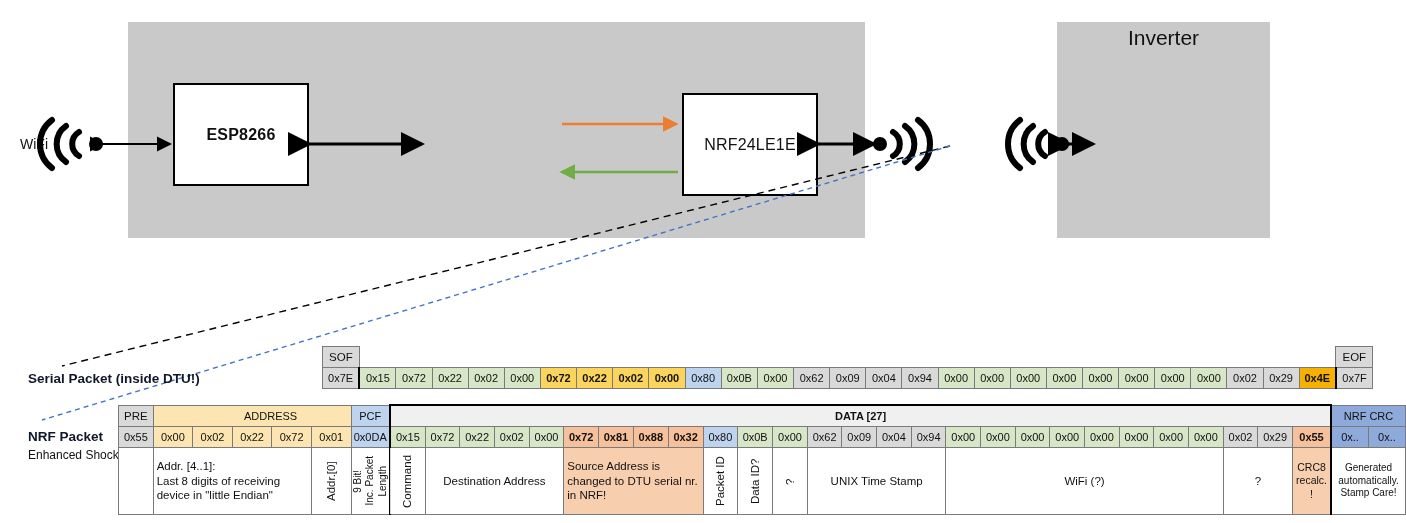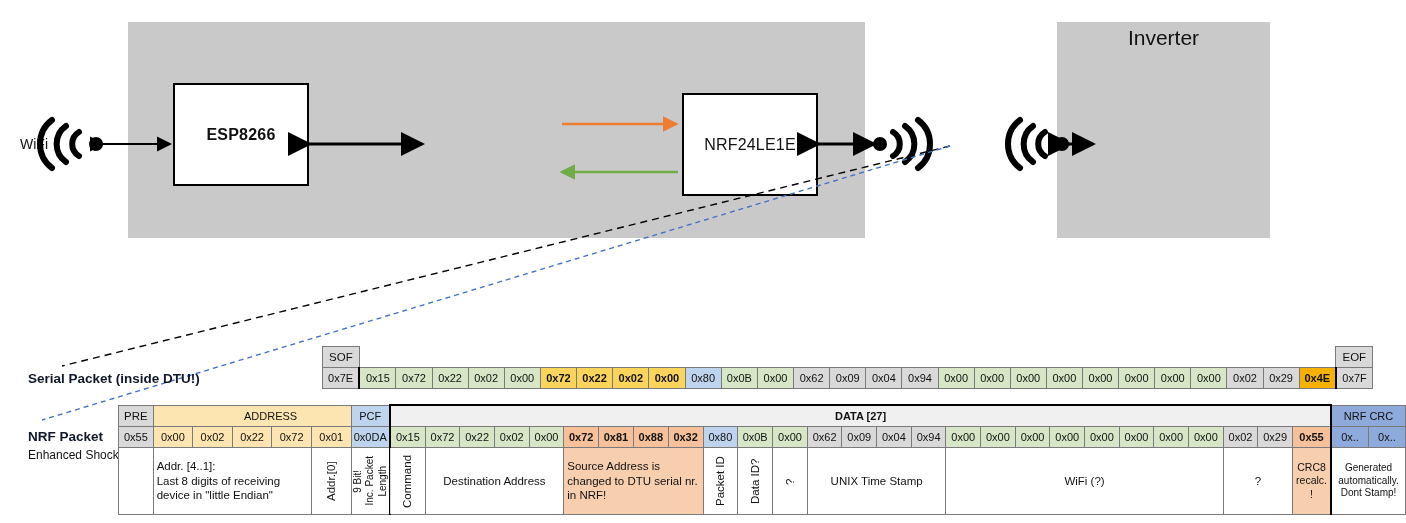--- a/index.html
+++ b/index.html
@@ -264,17 +264,17 @@
         <td colspan="8">WiFi (?)</td>
         <td colspan="2">?</td>
         <td class="orangep2 thick-r">
           <div>CRC8</div>
           <div>recalc.</div>
           <div>!</div>
         </td>
         <td class="small" colspan="2">
           <div>Generated</div>
           <div>automatically.</div>
-          <div>Dont Stamp!</div>
+          <div>Stamp Care!</div>
         </td>
       </tr>
     </tbody>
   </table>
 
 </body></html>

